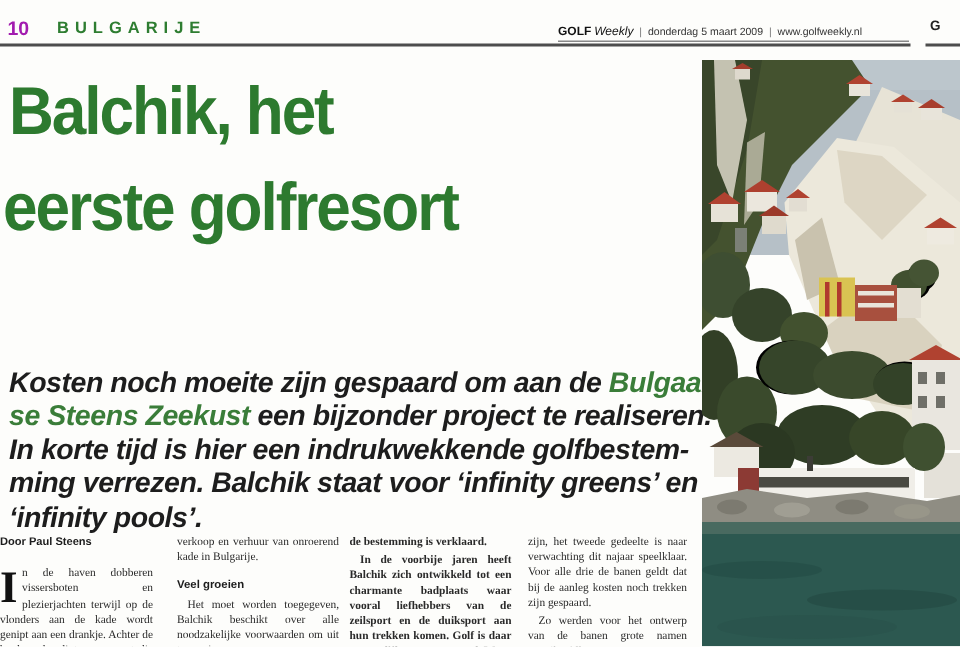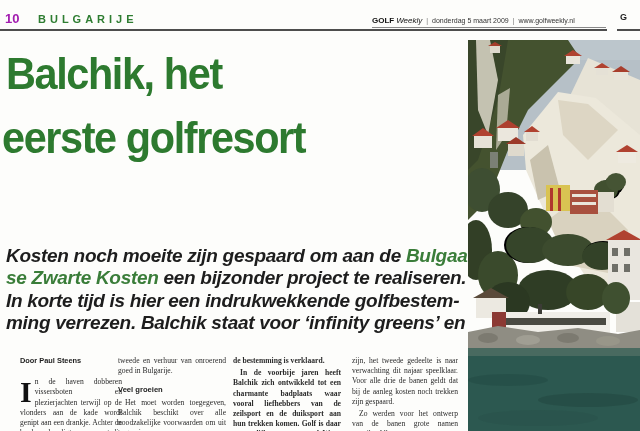--- a/index.html
+++ b/index.html
@@ -29,21 +29,21 @@
   .hl-l3{margin-left:-6px;}
   
   .intro{position:absolute;left:6px;top:245px;width:458px;font-weight:bold;font-style:italic;
          font-size:19px;line-height:22.4px;color:#1d1d1d;letter-spacing:-.3px;}
   .intro .ln{white-space:pre;}
   .intro .grn{color:#3a7d39;}
   
   .col{position:absolute;top:356px;bottom:0;overflow:hidden;
        font-family:"Liberation Serif",serif;font-size:7.6px;line-height:10.2px;
        color:#2a2a2a;text-align:justify;}
-  .col1{left:20px;width:102px;}
+  .col1{left:0;width:102px;}
   .col2{left:118px;width:108px;}
   .col3{left:233px;width:108px;font-weight:bold;}
   .col4{left:352px;width:106px;}
   .byline{font-family:"Liberation Sans",sans-serif;font-weight:bold;font-size:7.4px;
           color:#1c1c1c;margin-bottom:11px;}
   .dropcap{float:left;font-family:"Liberation Serif",serif;font-weight:bold;
            font-size:30px;line-height:25px;margin:2px 3px 0 0;color:#111;}
   .subhead{font-family:"Liberation Sans",sans-serif;font-weight:bold;font-size:7.6px;
            color:#1c1c1c;margin:9px 0 2px 0;}
   .para{margin:0 0 2px 0;}
@@ -71,32 +71,33 @@
 <div class="next-frag">G</div>
 <div class="rule-frag"></div>
 
 <div class="headline">
   <div class="hl-line hl-green"><span>Balchik, het</span></div>
   <div class="hl-line hl-green hl-l2"><span>eerste golfresort</span></div>
 </div>
 
 <div class="intro">
   <div class="ln"><span>Kosten noch moeite zijn gespaard om aan de </span><span class="grn">Bulgaar-</span></div>
-  <div class="ln"><span class="grn">se Zwarte Kosten</span><span> een bijzonder project te realiseren.</span></div>
+  <div class="ln"><span class="grn">se Steens Zeekust</span><span> een bijzonder project te realiseren.</span></div>
   <div class="ln"><span>In korte tijd is hier een indrukwekkende golfbestem-</span></div>
   <div class="ln"><span>ming verrezen. Balchik staat voor ‘infinity greens’ en</span></div>
+  <div class="ln"><span>‘infinity pools’.</span></div>
 </div>
 
 <div class="col col1">
   <div class="byline">Door Paul Steens</div>
   <p class="para"><span class="dropcap">I</span><span>n de haven dobberen vissersboten en plezierjachten terwijl op de vlonders aan de kade wordt genipt aan een drankje. Achter de boulevard ligt een stadje ingeklemd</span></p>
 </div>
 
 <div class="col col2">
-  <p class="para">tweede en verhuur van onroerend goed in Bulgarije.</p>
+  <p class="para">verkoop en verhuur van onroerend kade in Bulgarije.</p>
   <div class="subhead">Veel groeien</div>
   <p class="para indent">Het moet worden toegegeven, Balchik beschikt over alle noodzakelijke voorwaarden om uit te groeien</p>
 </div>
 
 <div class="col col3">
   <p class="para">de bestemming is verklaard.</p>
   <p class="para indent">In de voorbije jaren heeft Balchik zich ontwikkeld tot een charmante badplaats waar vooral liefhebbers van de zeilsport en de duiksport aan hun trekken komen. Golf is daar recentelijk aan toegevoegd. Waar</p>
 </div>
 
 <div class="col col4">

